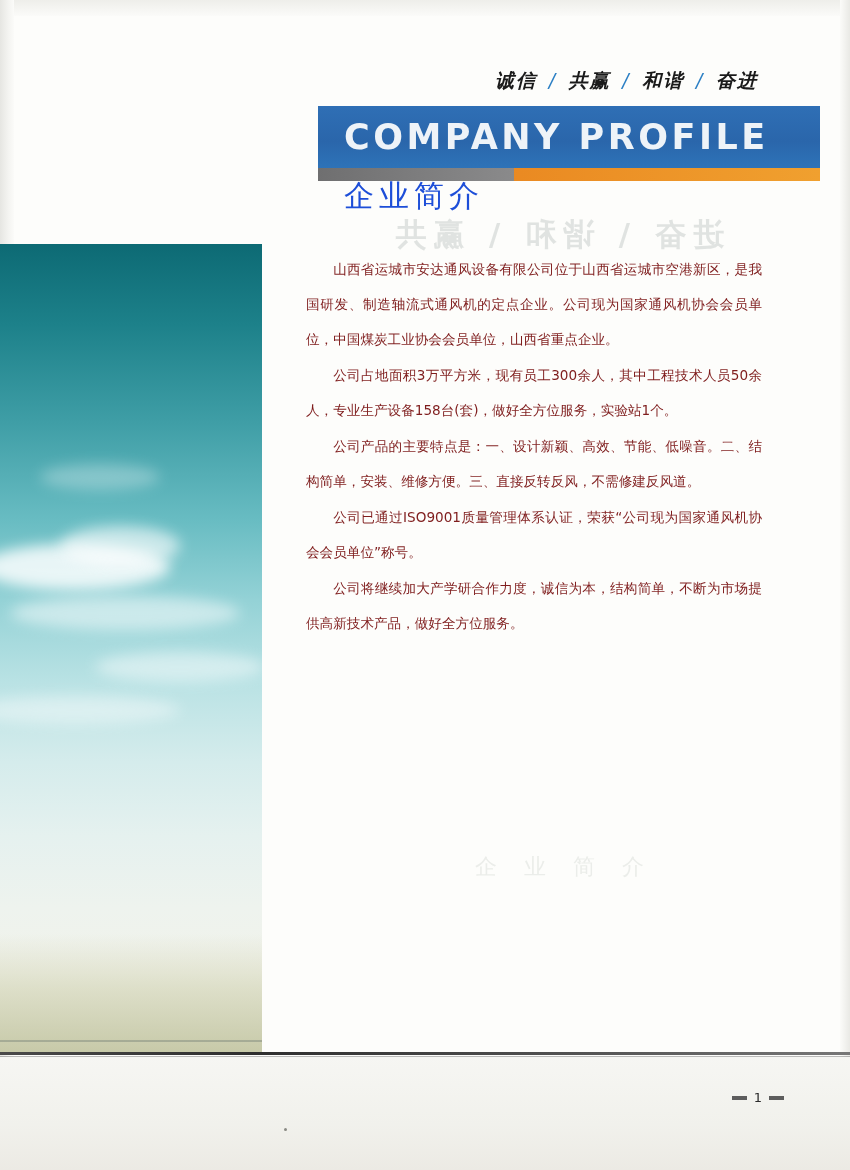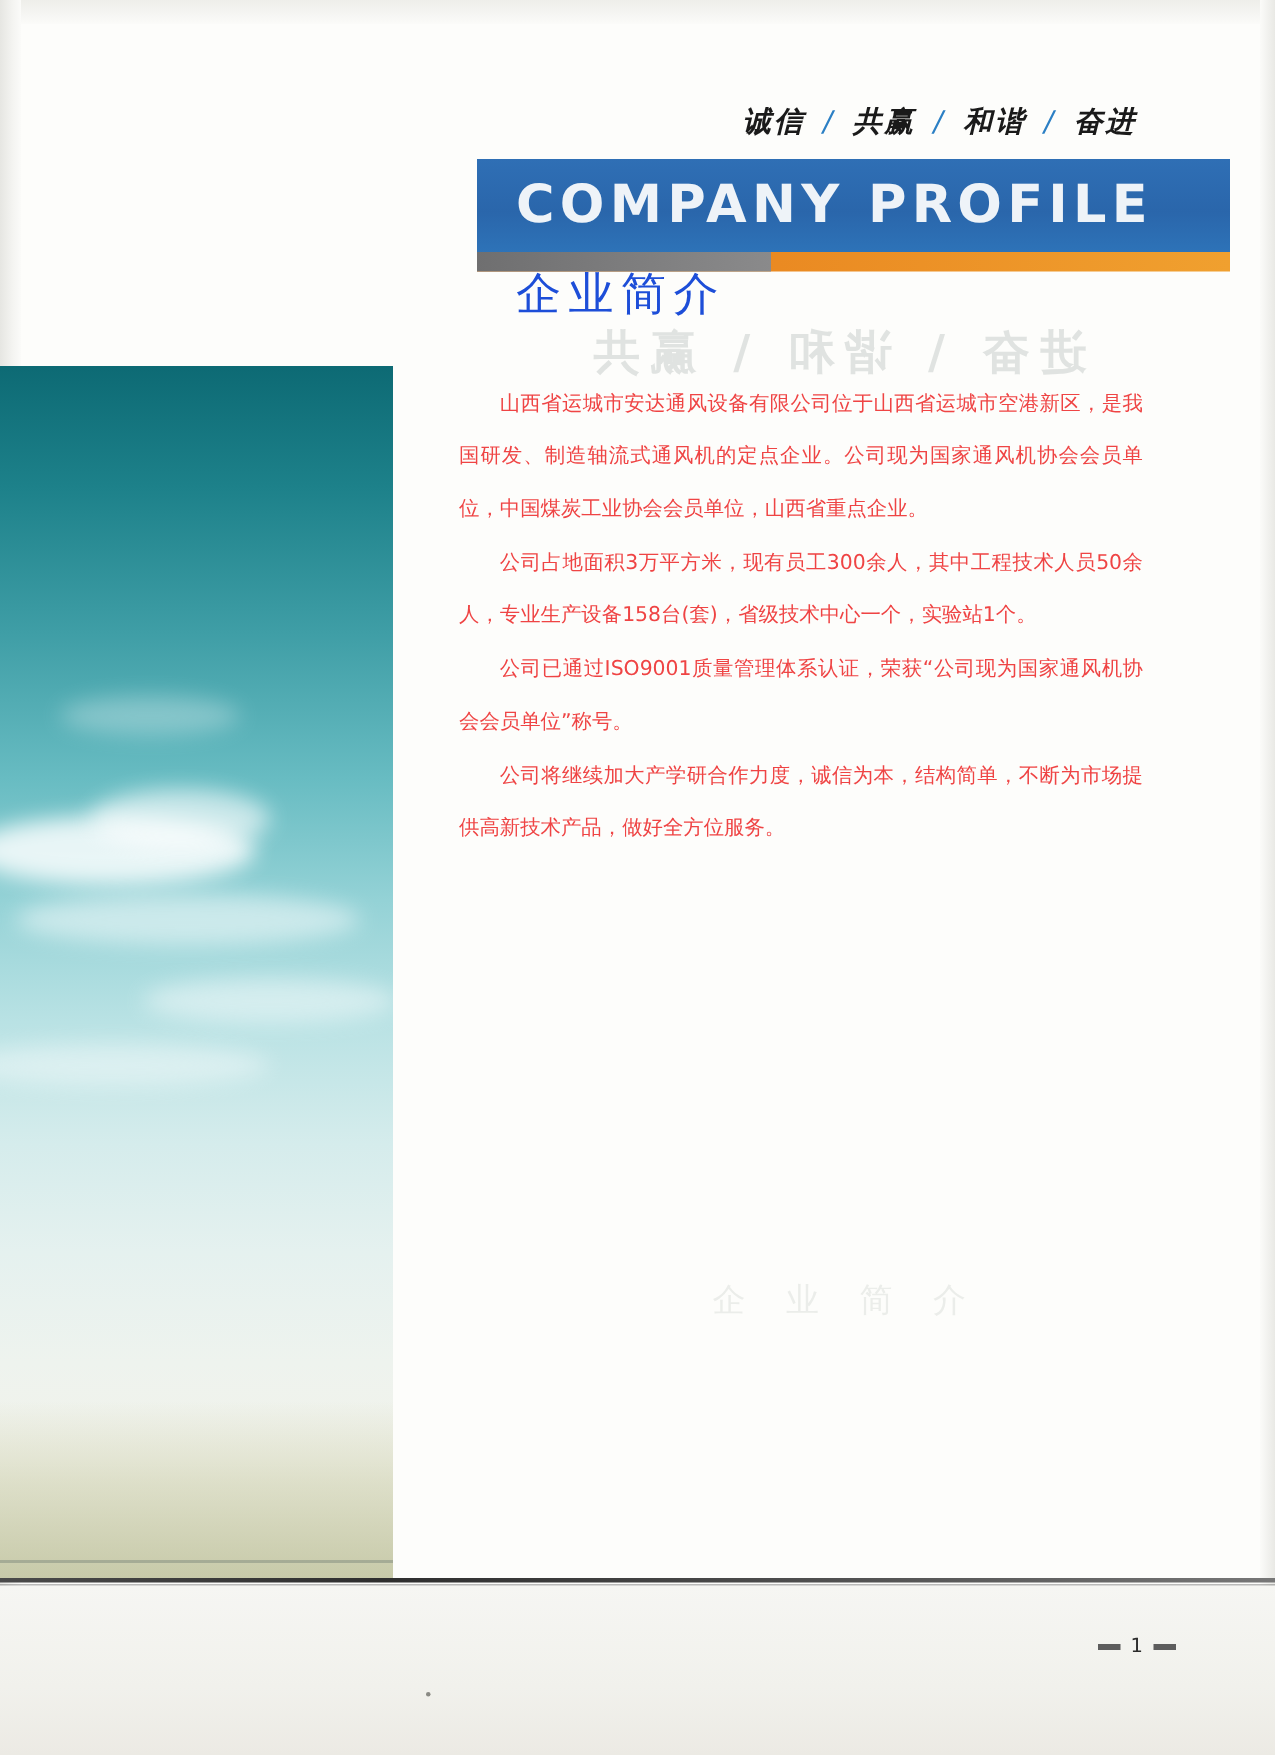--- a/index.html
+++ b/index.html
@@ -183,21 +183,21 @@
     color: #1d4ed8;
     white-space: nowrap;
   }
 
   
   .body-copy {
     position: absolute;
     left: 306px;
     top: 252px;
     width: 456px;
-    color: #ef4444;
+    color: #7f1d1d;
     font-size: 13.6px;
     line-height: 35px;
     text-align: justify;
     font-family: "DejaVu Sans", "Liberation Sans", sans-serif;
   }
   .body-copy p {
     margin: 0 0 1px 0;
     text-indent: 2em;
   }
 
@@ -288,21 +288,22 @@
   <div class="banner">
     <div class="banner-title">COMPANY PROFILE</div>
   </div>
   <div class="banner-accent"></div>
   <div class="banner-accent-grey"></div>
 
   <div class="section-title">企业简介</div>
 
   <div class="body-copy">
     <p>山西省运城市安达通风设备有限公司位于山西省运城市空港新区，是我国研发、制造轴流式通风机的定点企业。公司现为国家通风机协会会员单位，中国煤炭工业协会会员单位，山西省重点企业。</p>
-    <p>公司占地面积3万平方米，现有员工300余人，其中工程技术人员50余人，专业生产设备158台(套)，省级技术中心一个，实验站1个。</p>
+    <p>公司占地面积3万平方米，现有员工300余人，其中工程技术人员50余人，专业生产设备158台(套)，做好全方位服务，实验站1个。</p>
+    <p>公司产品的主要特点是：一、设计新颖、高效、节能、低噪音。二、结构简单，安装、维修方便。三、直接反转反风，不需修建反风道。</p>
     <p>公司已通过ISO9001质量管理体系认证，荣获“公司现为国家通风机协会会员单位”称号。</p>
     <p>公司将继续加大产学研合作力度，诚信为本，结构简单，不断为市场提供高新技术产品，做好全方位服务。</p>
   </div>
 
   <div class="footer-grid"></div>
   <div class="footer-rule"></div>
   <div class="footer-rule2"></div>
   <div class="page-number">
     <span class="dash"></span>
     <span>1</span>

